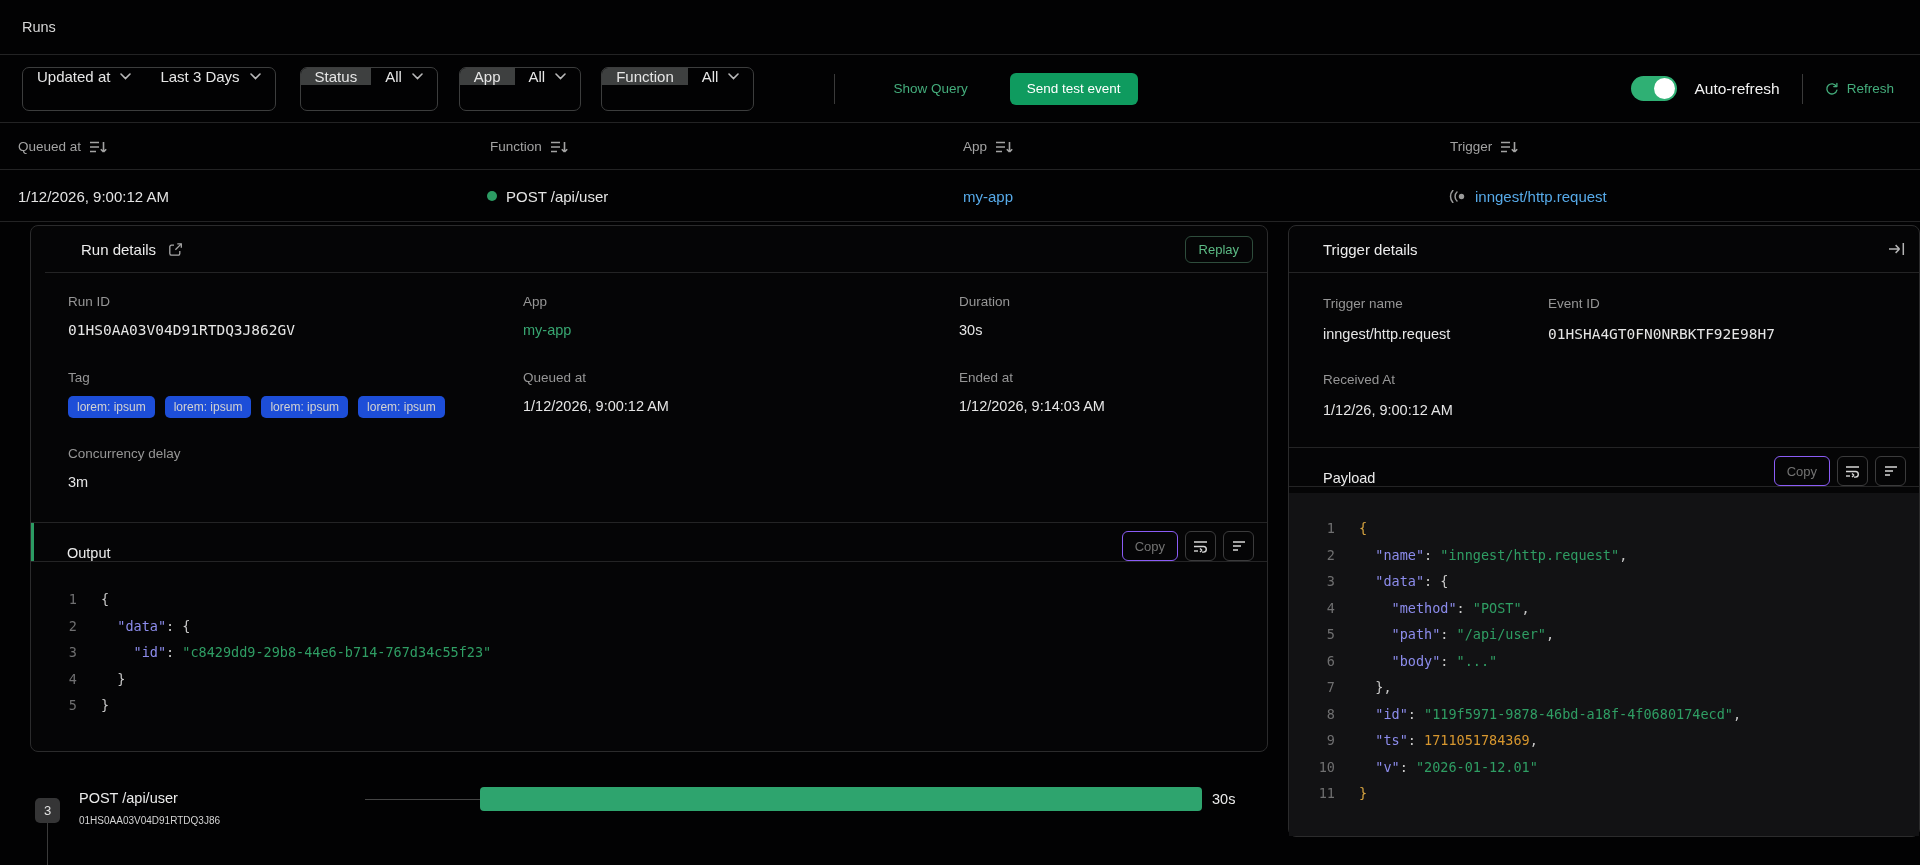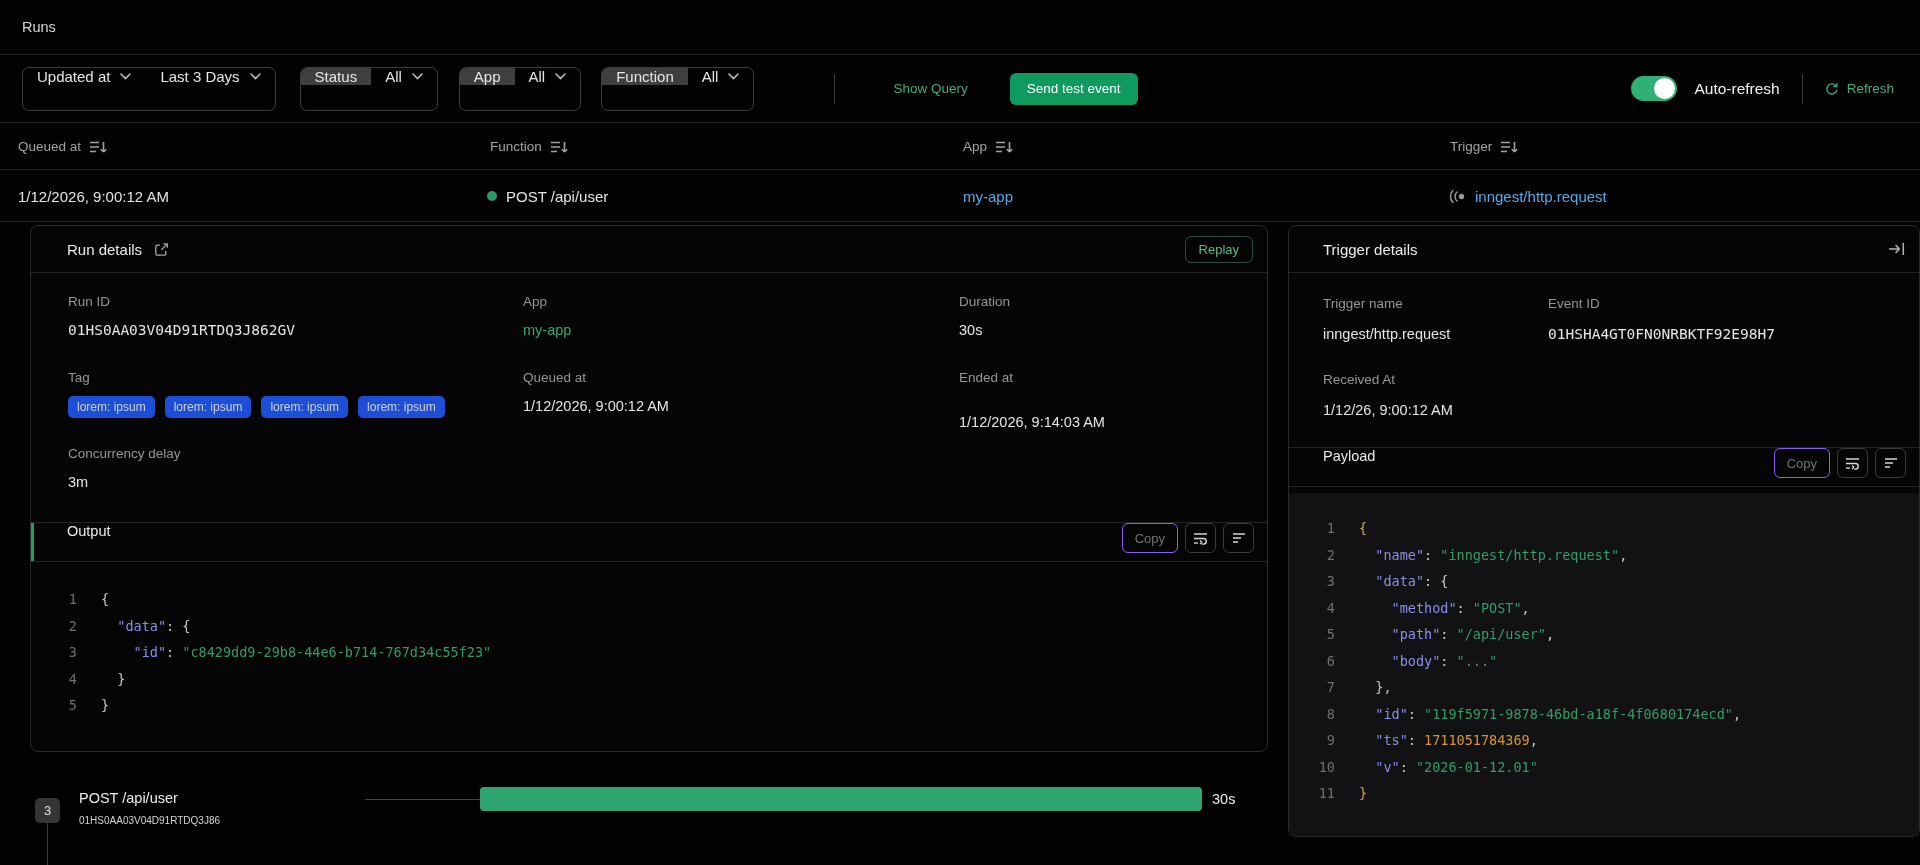--- a/index.html
+++ b/index.html
@@ -31,33 +31,33 @@
   .thead { height:47px; position:relative; border-bottom:1px solid #232324; }
   .th { position:absolute; top:0; height:47px; display:flex; align-items:center; gap:8px;
         font-size:13.5px; color:#a3a3a3; cursor:pointer; }
   .trow { height:52px; position:relative; border-bottom:1px solid #232324; font-size:15px; }
   .tcell { position:absolute; top:0; height:52px; display:flex; align-items:center; gap:9px; }
   .dot { width:10px; height:10px; border-radius:50%; background:#2c9b63; }
   .blue { color:#57aae9; cursor:pointer; }
 
   
   .panel { position:absolute; background:#050506; border:1px solid #2b2b2c; border-radius:8px; }
-  #run-panel { left:30px; top:225px; width:1238px; height:527px; }
+  #run-panel { left:30px; top:225px; width:1238px; height:527px;padding-left:14px; }
   #trigger-panel { left:1288px; top:225px; width:632px; height:612px; }
   .panel-header { height:47px; display:flex; align-items:center; padding:0 14px 0 36px;
                   border-bottom:1px solid #242425; font-size:15px; color:#ececec; }
   .label { position:absolute; font-size:13.5px; color:#969696; }
   .value { position:absolute; font-size:14.5px; color:#e6e6e6; }
   .green { color:#38a671; }
   .replay-btn { margin-left:auto; height:27px; padding:0 13px; font-size:13px; color:#5cbb85;
                 background:transparent; border:1px solid #2e4d3c; border-radius:6px; cursor:pointer; }
   .tagrow { position:absolute; display:flex; gap:10px; }
   .tag { background:#1d4ed8; color:#d2d2d2; font-size:12px; padding:4px 9px; border-radius:5px; }
 
-  .section-header { position:absolute; left:0; right:0; height:40px; display:flex; align-items:flex-start;
+  .section-header { position:absolute; left:0; right:0; height:40px; display:flex; align-items:flex-end;
                     padding:0 13px 0 36px; border-top:1px solid #242425; border-bottom:1px solid #242425;
                     font-size:14.5px; color:#ececec; }
   .accent-left { box-shadow:inset 3px 0 0 #2c9b63; }
   .btn-sm { height:30px; padding:0 12px; font-size:13px; color:#737373; background:transparent;
             border:1px solid #8b5cf6; border-radius:6px; cursor:pointer; }
   .icon-btn { width:31px; height:30px; display:flex; align-items:center; justify-content:center;
               color:#d6d6d6; background:transparent; border:1px solid #3b3b3c; border-radius:6px; cursor:pointer; }
   .hdr-btns { margin-left:auto; display:flex; gap:7px; }
 
   
@@ -262,21 +262,21 @@
       <span class="tag">lorem: ipsum</span>
       <span class="tag">lorem: ipsum</span>
       <span class="tag">lorem: ipsum</span>
       <span class="tag">lorem: ipsum</span>
     </div>
 
   <span class="label" style="left:492px; top:144px;">Queued at</span>
   <span class="value" style="left:492px; top:172px;">1/12/2026, 9:00:12 AM</span>
 
   <span class="label" style="left:928px; top:144px;">Ended at</span>
-  <span class="value" style="left:928px; top:188px;">1/12/2026, 9:14:03 AM</span>
+  <span class="value" style="left:928px; top:172px;">1/12/2026, 9:14:03 AM</span>
 
   <span class="label" style="left:37px; top:220px;">Concurrency delay</span>
   <span class="value" style="left:37px; top:248px;">3m</span>
 
   <div class="section-header accent-left" style="top:296px;">
     <span>Output</span>
     <div class="hdr-btns">
       <button class="btn-sm">Copy</button>
       <button class="icon-btn">
         <svg width="15" height="13" viewBox="0 0 15 13">

